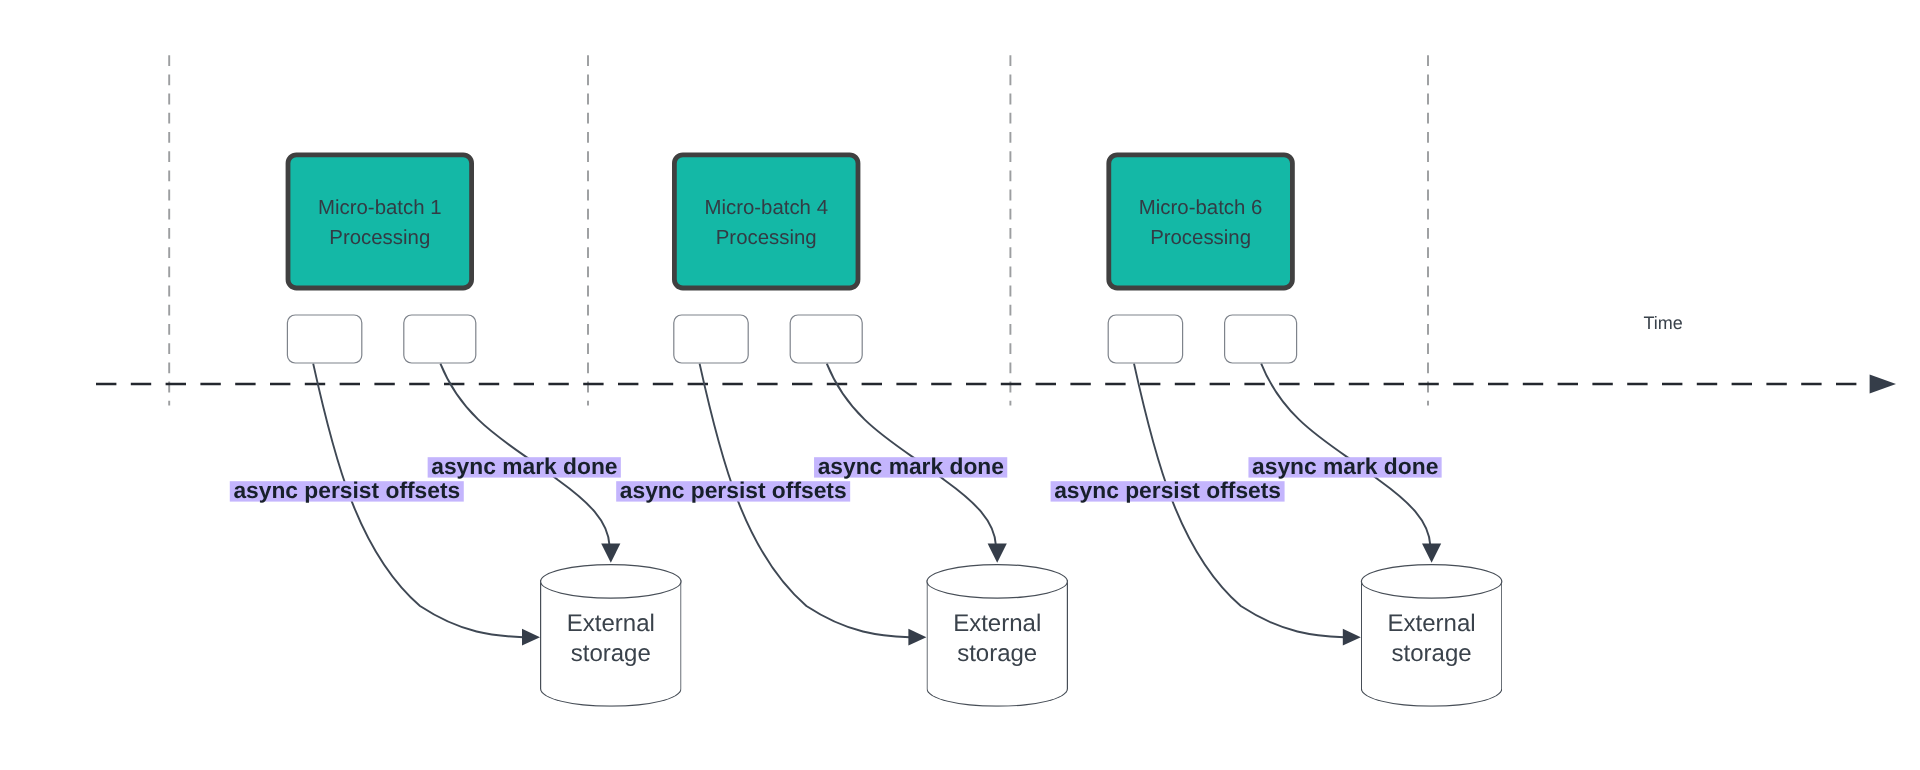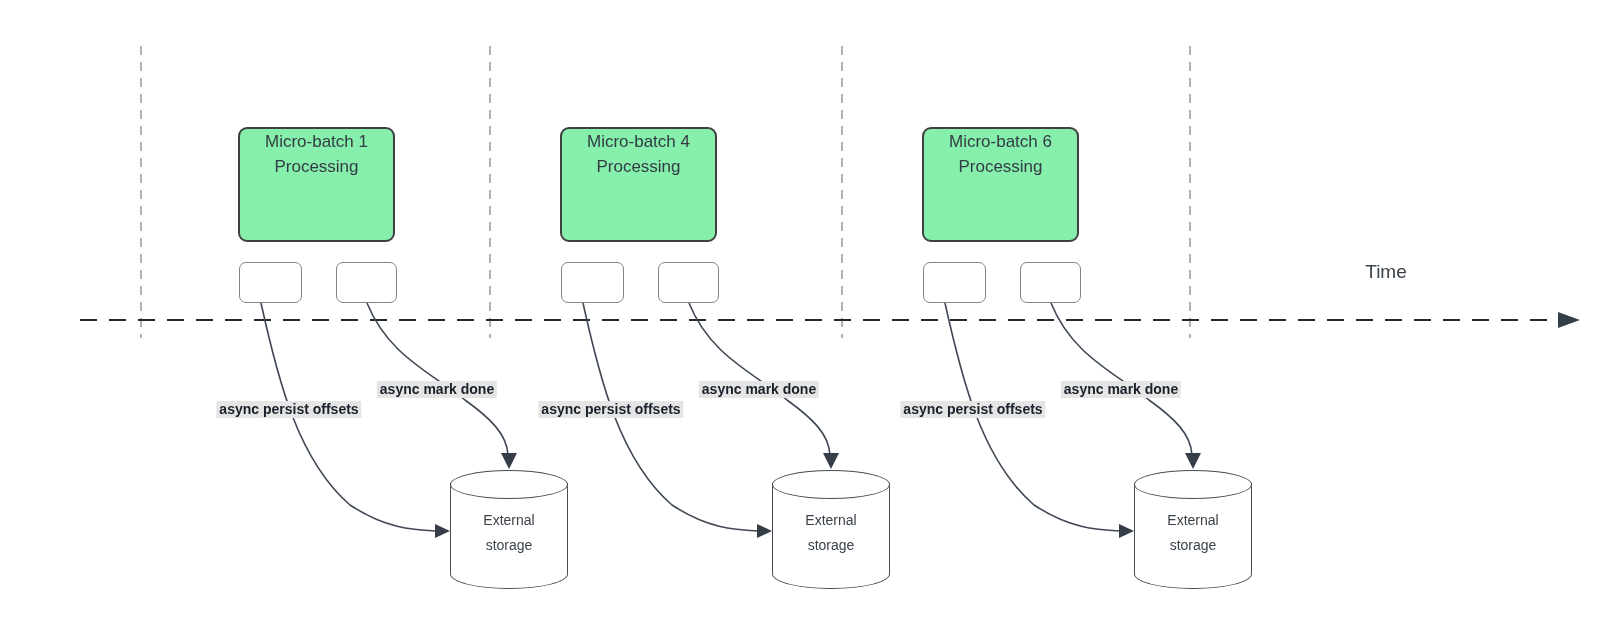--- a/index.html
+++ b/index.html
@@ -17,60 +17,60 @@
   .curve  { stroke: #3f4854; stroke-width: 1.6; fill: none; }
   .ah     { fill: #353d49; stroke: none; }
 
   .batch { position: absolute; top: 0; left: 0; width: 0; height: 0; overflow: visible; }
   .batch.b2 { left: 322px; }
   .batch.b3 { left: 684px; }
 
   .proc-box {
     position: absolute; left: 238px; top: 127px;
     width: 157px; height: 115px; box-sizing: border-box;
-    border: 2px solid #404040; border-radius: 9px; background: #86efac;
-    display: flex; justify-content: center;
+    border: 4px solid #404040; border-radius: 9px; background: #14b8a6;
+    display: flex; align-items: center; justify-content: center;
   }
   .proc-box .txt {
     width: 140px; text-align: center;
     font-size: 17px; line-height: 25px; color: #333b44;
   }
   .mini-box {
     position: absolute; top: 262px; height: 41px; box-sizing: border-box;
     border: 1px solid #7e838b; border-radius: 7px; background: #ffffff;
   }
   .mini-box.left  { left: 239px; width: 63px; }
   .mini-box.right { left: 336px; width: 61px; }
 
   .arrow-label {
     position: absolute; transform: translateX(-50%);
-    background: #e5e5e5; padding: 0 3px; white-space: nowrap;
-    font-size: 14px; font-weight: bold; color: #18202b; line-height: 17px;
+    background: #c4b5fd; padding: 0 3px; white-space: nowrap;
+    font-size: 19px; font-weight: bold; color: #18202b; line-height: 17px;
   }
   .arrow-label.persist { left: 289px; top: 401px; }
   .arrow-label.done    { left: 437px; top: 381px; }
 
   .cylinder { position: absolute; left: 450px; top: 470px; width: 118px; height: 120px; }
   .cyl-body {
     position: absolute; left: 0; top: 13px; width: 116px; height: 105px;
     border: 1.4px solid #474e57; border-top: none; background: #ffffff;
     border-radius: 0 0 58px 58px / 0 0 15px 15px; z-index: 1;
   }
   .cyl-top {
     position: absolute; left: 0; top: 0; width: 116px; height: 27px;
     border: 1.4px solid #474e57; border-radius: 50%; background: #ffffff; z-index: 2;
   }
   .cyl-text {
     position: absolute; left: 50%; transform: translateX(-50%); top: 38px;
     width: 80px; text-align: center; z-index: 3;
-    font-size: 14px; line-height: 25px; color: #3a424b;
+    font-size: 20px; line-height: 25px; color: #3a424b;
   }
   .time-label {
     position: absolute; left: 1386px; top: 261px; transform: translateX(-50%);
-    font-size: 19px; color: #3a424b; white-space: nowrap;
+    font-size: 15px; color: #3a424b; white-space: nowrap;
   }
 </style>
 </head>
 <body>
 
 <div class="canvas">
 
   <svg class="layer" width="1600" height="642" viewBox="0 0 1600 642">
     <defs>
       <g id="batch-curves">

